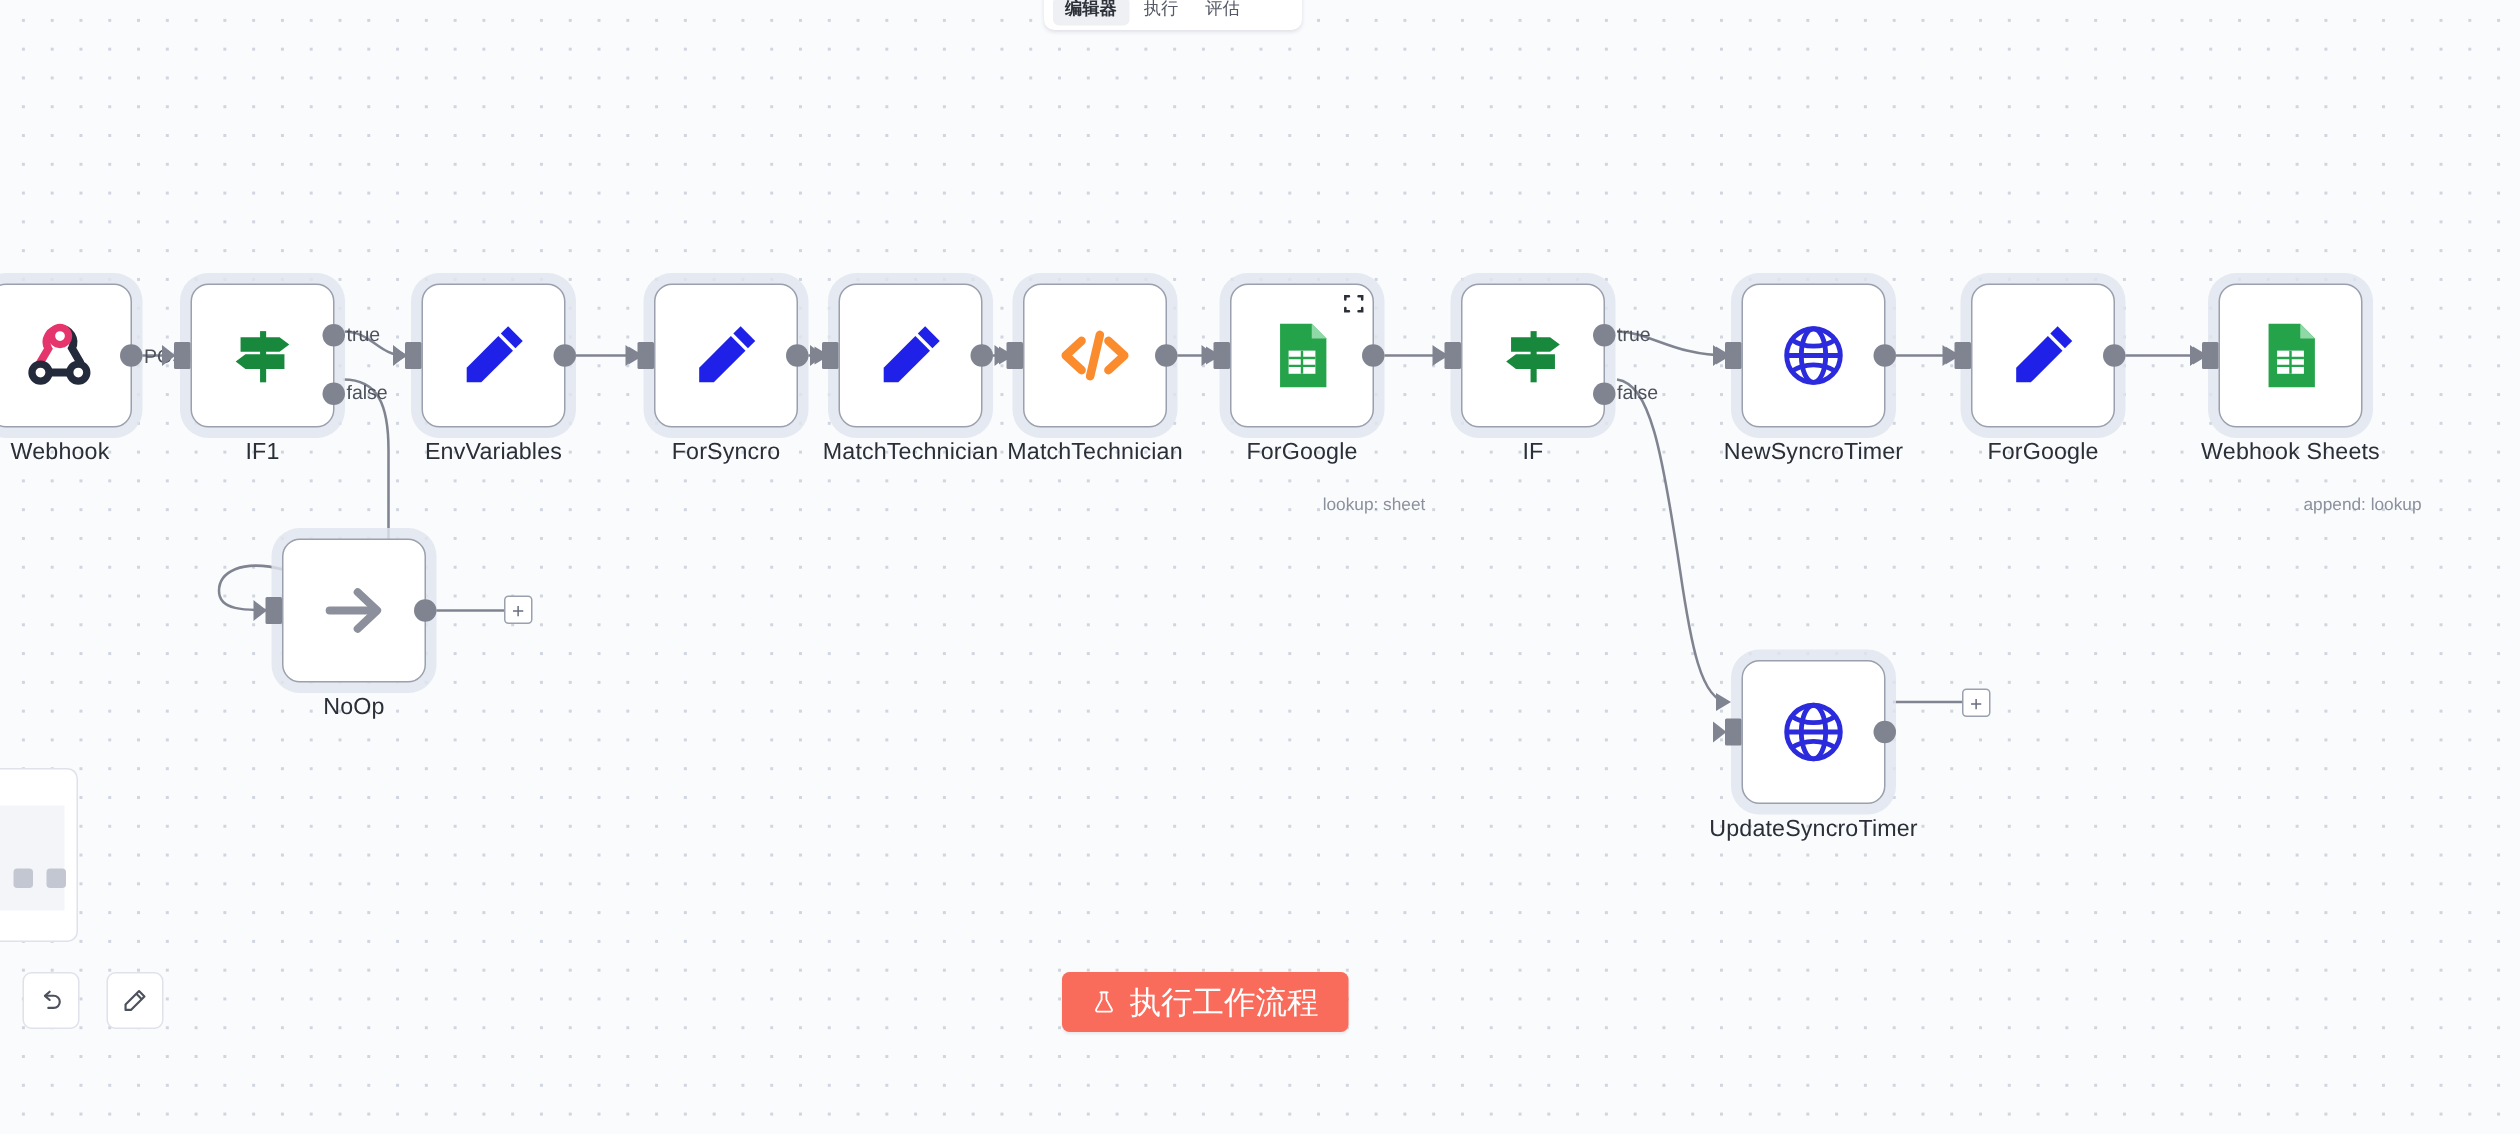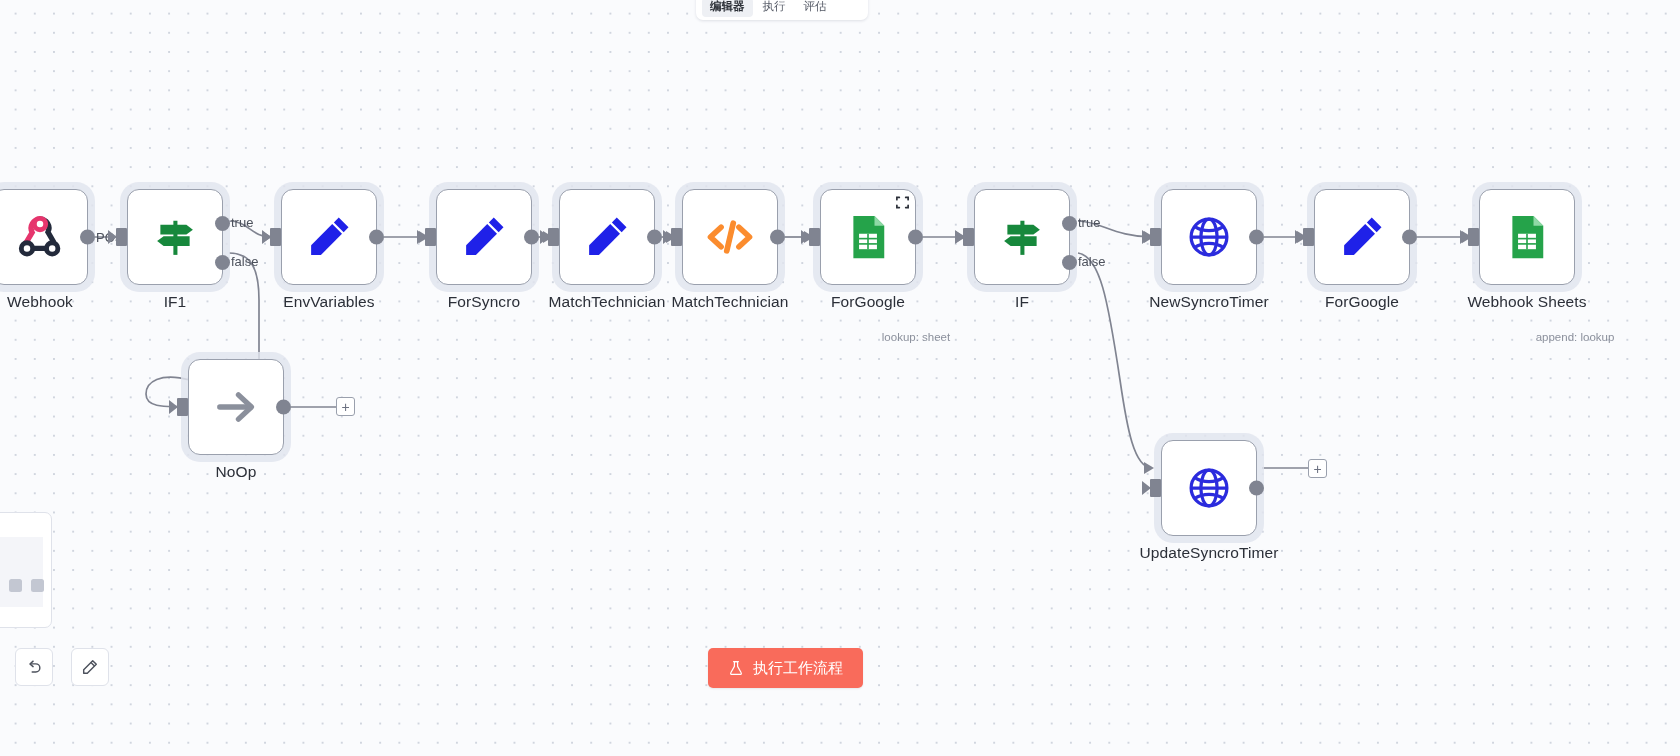--- a/index.html
+++ b/index.html
@@ -180,21 +180,21 @@
   
   .exec-btn {
     position: absolute;
     left: 708px; top: 648px;
     height: 40px;
     padding: 0 20px;
     background: #f96b5b;
     color: #ffffff;
     border: none;
     border-radius: 5px;
-    font-size: 15px;
+    font-size: 21px;
     font-family: "Liberation Sans", sans-serif;
     display: flex;
     align-items: center;
     gap: 9px;
     z-index: 30;
     cursor: pointer;
     box-shadow: 0 1px 2px rgba(0,0,0,.08);
   }
 </style>
 </head>

